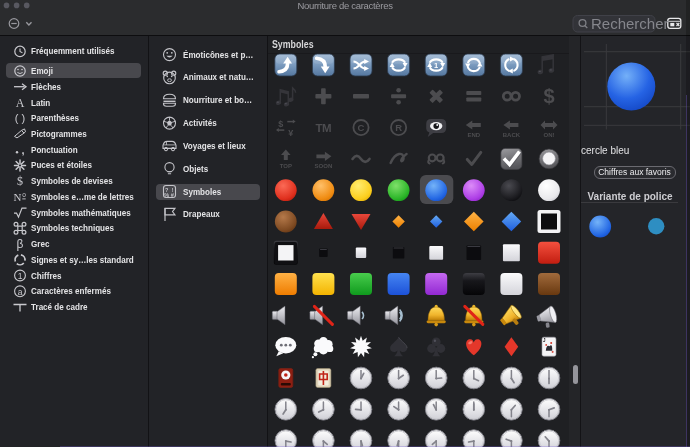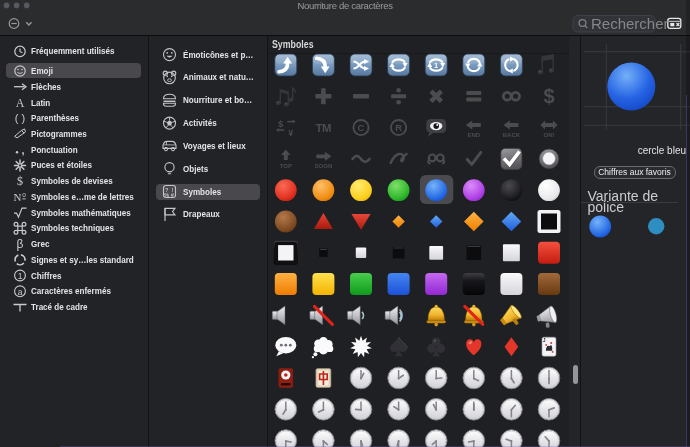--- a/index.html
+++ b/index.html
@@ -618,23 +618,23 @@
     <circle cx="511.40000000000003" cy="441.1" r="0.9" fill="#83838b"></circle>
     <circle cx="549.0" cy="440.6" r="10.8" fill="url(#gClock)" stroke="#7e7e86" stroke-width="1"></circle>
     <circle cx="549.0" cy="440.6" r="9.6" fill="none" stroke="#c6c6cc" stroke-width="0.8"></circle>
     <path d="M549.0,441.1 L545.2,436.8" stroke="#83838b" stroke-width="1.7" stroke-linecap="round"></path>
     <path d="M549.0,441.1 L549.0,448.0" stroke="#83838b" stroke-width="1.5" stroke-linecap="round"></path>
     <circle cx="549.0" cy="441.1" r="0.9" fill="#83838b"></circle>
   </svg>
 
 <div class="abs" style="left:569px;top:36px;width:11px;height:411px;background:#242528"></div>
 <div class="abs" style="left:573px;top:365px;width:5px;height:19px;border-radius:2.5px;background:#95959b"></div>
-<div style="position:absolute;left:581px;top:145px;width:105px;text-align:right;font-size:10px;color:#e2e2e4">cercle bleu</div>
+<div style="position:absolute;left:581px;top:145px;width:105px;text-align:left;font-size:10px;color:#e2e2e4">cercle bleu</div>
 <div style="position:absolute;left:593.5px;top:165.5px;width:80px;height:11px;border:1px solid #6a6a70;border-radius:6px;background:rgba(255,255,255,0.03);text-align:center;line-height:11.5px;font-size:8.5px;color:#ececee">Chiffres aux favoris</div>
-<div style="position:absolute;left:587.5px;top:191px;height:11px;line-height:11px;font-size:14px;font-weight:400;color:#cdcdd1">Variante de police</div>
+<div style="position:absolute;left:587.5px;top:191px;height:11px;line-height:11px;font-size:10px;font-weight:700;color:#cdcdd1">Variante de police</div>
 <div style="position:absolute;left:581px;top:202.3px;width:97px;height:1px;background:#3a3a3e"></div>
 <svg style="position:absolute;left:581px;top:36px" width="109" height="411" viewBox="581 36 109 411" xmlns="http://www.w3.org/2000/svg">
     <defs>
 <linearGradient id="r_gBtn" x1="0" y1="0" x2="0" y2="1">
  <stop offset="0" stop-color="#9cb6d2"></stop>
         <stop offset="0.5" stop-color="#7a9abe"></stop>
         <stop offset="1" stop-color="#54779f"></stop>
 </linearGradient>
 <linearGradient id="r_gSilver" x1="0" y1="0" x2="0" y2="1">
  <stop offset="0" stop-color="#fdfdfe"></stop>

